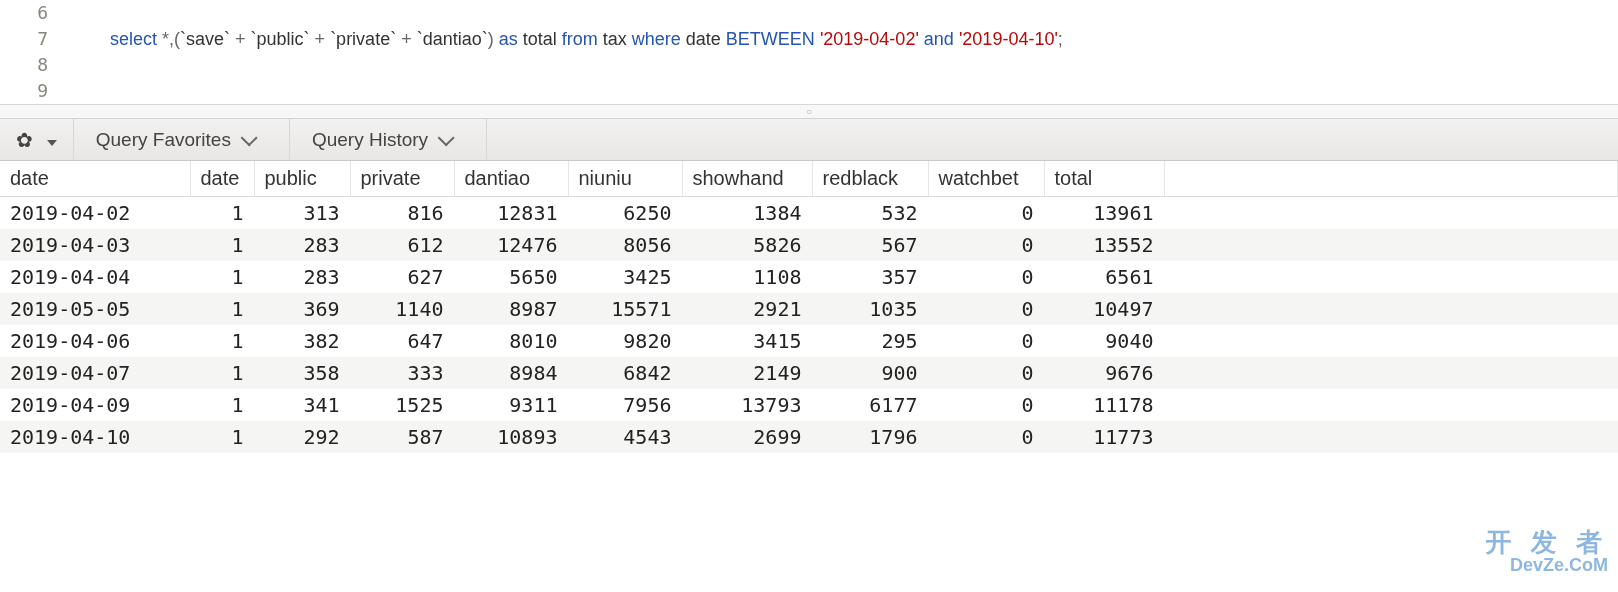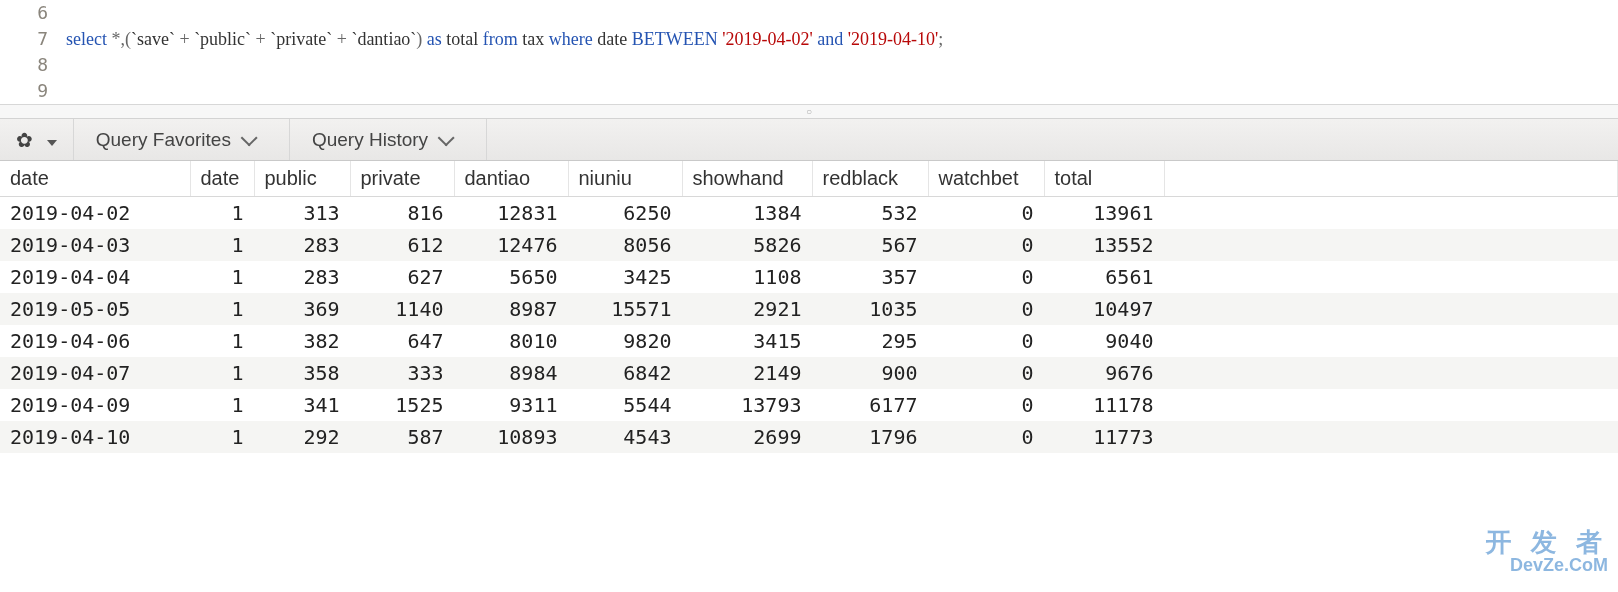--- a/index.html
+++ b/index.html
@@ -23,23 +23,24 @@
   width: 58px;
   text-align: right;
   color: #8a857c;
   font-family: "Menlo", monospace;
   padding: 0 10px 0 0;
   user-select: none;
 }
 .gutter div { height: 26px; line-height: 26px; }
 .code {
   padding-left: 8px;
-  font-family: Liberation Serif, serif;
+  font-family: Liberation Sans, sans-serif;
   white-space: pre;
   line-height: 26px;
+  margin-left: 44px;
 }
 .code-line { height: 26px; }
 .tok-kw { color: #2554b2; }
 .tok-ident { color: #333; }
 .tok-sym { color: #666; }
 .tok-str { color: #b80808; }
 
 
 .scroll-hint {
   height: 14px;
@@ -274,21 +275,21 @@
           <td class="num">0</td>
           <td class="num">9676</td>
           <td></td>
         </tr>
         <tr>
           <td class="date">2019-04-09</td>
           <td class="num">1</td>
           <td class="num">341</td>
           <td class="num">1525</td>
           <td class="num">9311</td>
-          <td class="num">5544</td>
+          <td class="num">7956</td>
           <td class="num">13793</td>
           <td class="num">6177</td>
           <td class="num">0</td>
           <td class="num">11178</td>
           <td></td>
         </tr>
         <tr>
           <td class="date">2019-04-10</td>
           <td class="num">1</td>
           <td class="num">292</td>

